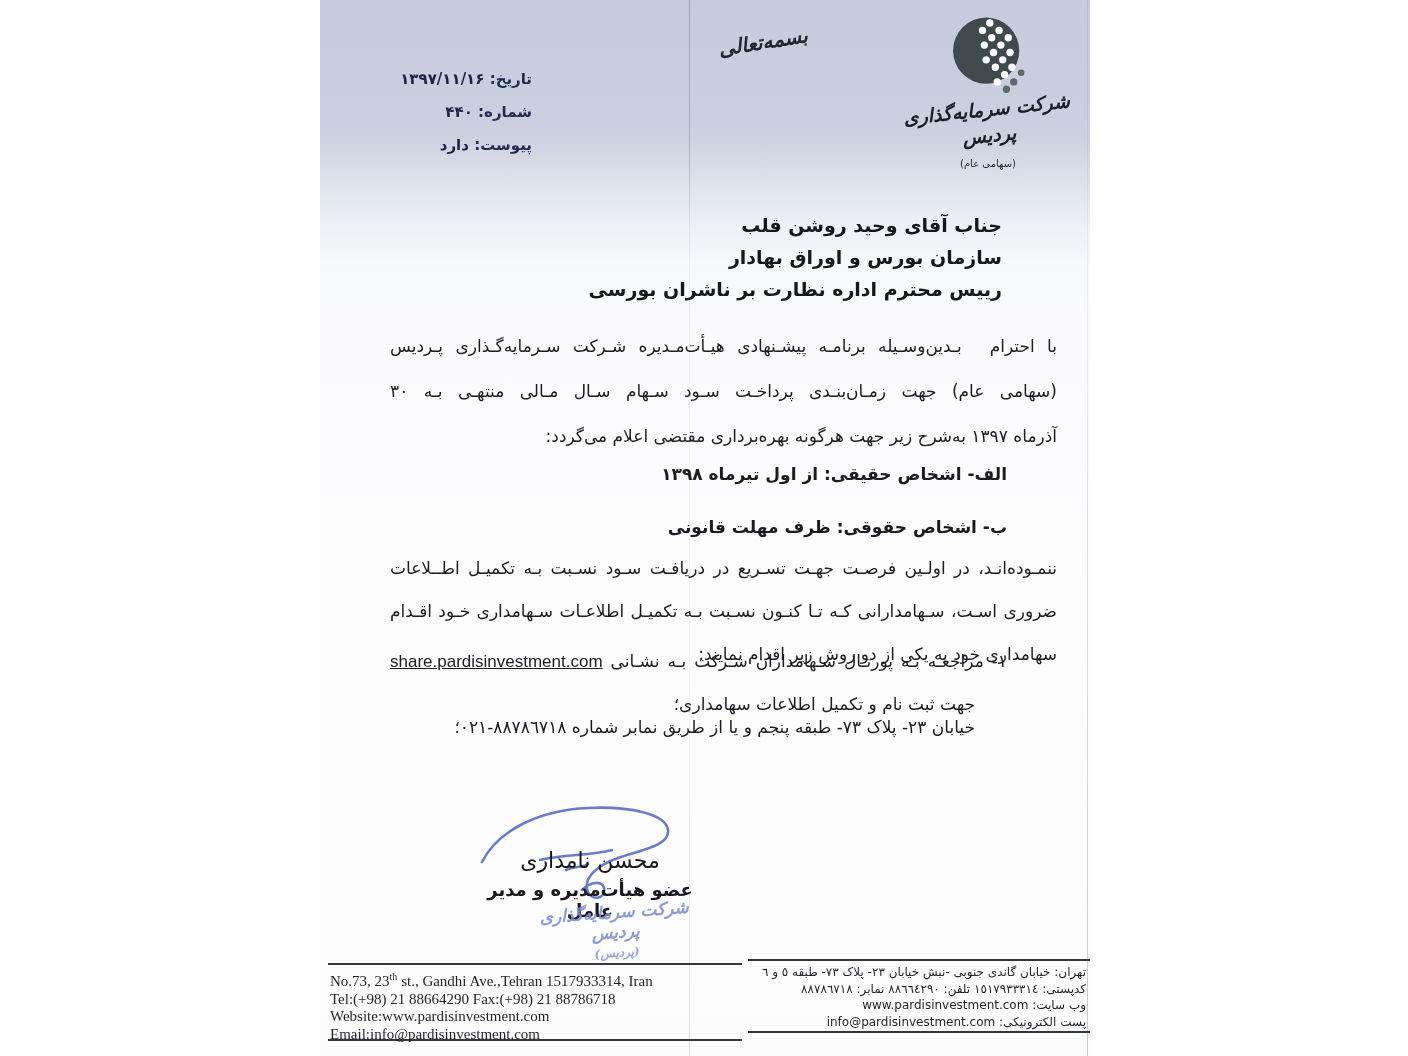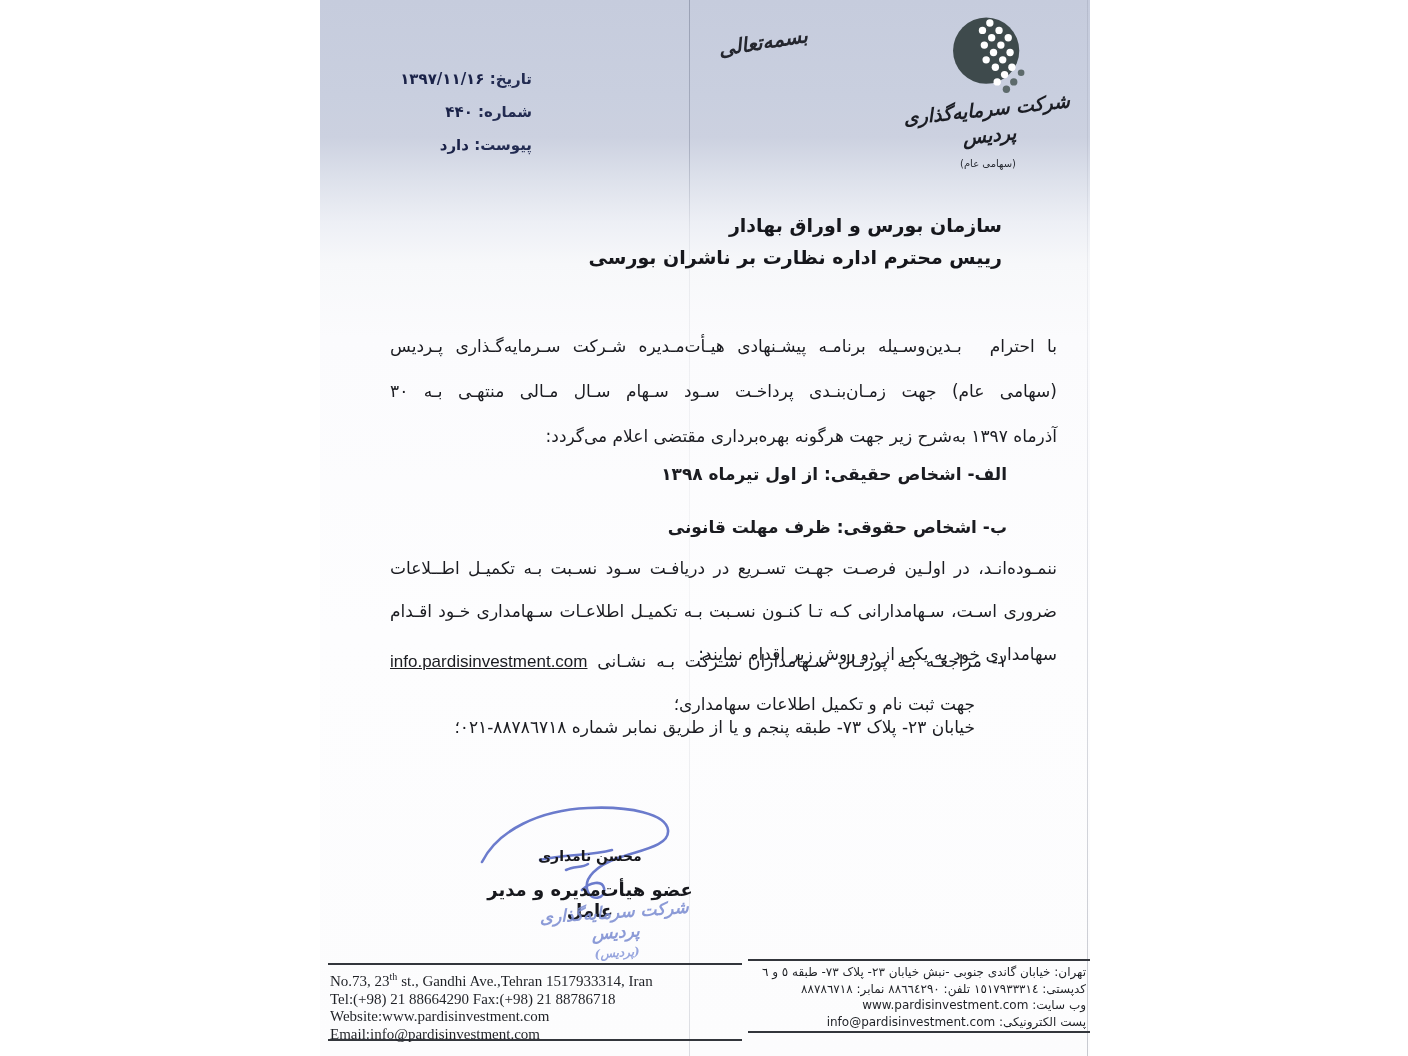--- a/index.html
+++ b/index.html
@@ -67,21 +67,21 @@
   .bold{ font-weight:bold; }
   .p1 div{ height:45px; }
   .p2 div{ height:43px; }
   .lst div{ height:43px; }
   .lst2 div{ height:41px; }
   .url{ text-decoration:underline; font-family:"Liberation Sans", sans-serif; }
 
   
   .sig-block{ position:absolute; left:145px; top:848px; width:250px;
               direction:rtl; text-align:center; }
-  .sig-name{ font-size:14px; font-weight:bold; color:#17181d; height:31px; }
+  .sig-name{ font-size:22px; font-weight:normal; color:#17181d; height:31px; }
   .sig-title{ font-size:18px; font-weight:bold; color:#17181d; }
   .sig-ink{ position:absolute; left:150px; top:800px; width:250px; height:118px; pointer-events:none; }
   .stamp{
     position:absolute; left:203px; top:902px; width:185px;
     direction:rtl; text-align:center; transform:rotate(-4deg);
     font-family:"DejaVu Serif", serif; font-style:italic; font-weight:bold;
     color:#7d8ed2; opacity:.88;
   }
   .stamp .s1{ font-size:17px; line-height:20px; }
   .stamp .s2{ font-size:12px; margin-top:4px; color:#8a9ada; }
@@ -149,20 +149,21 @@
         <circle cx="78" cy="76" r="4"></circle>
           <circle cx="70" cy="84" r="4"></circle>
           <circle cx="86" cy="66" r="3.6"></circle>
       </g>
     </svg>
   </div>
   <div class="company-callig">شرکت سرمایه‌گذاری پردیس</div>
   <div class="company-sub">(سهامی عام)</div>
 
   <div class="recipient">
+    <div>جناب آقای وحید روشن قلب</div>
     <div>سازمان بورس و اوراق بهادار</div>
     <div>رییس محترم اداره نظارت بر ناشران بورسی</div>
   </div>
 
   <div class="btxt p1" style="top:336px;">
     <div class="jline">
       <span>با احترام</span><span class="gap-sp"></span><span>بـدین‌وسـیله برنامـه پیشـنهادی هیـأت‌مـدیره شـرکت سـرمایه‌گـذاری پـردیس</span>
     </div>
     <div class="jline">(سهامی عام) جهت زمـان‌بنـدی پرداخـت سـود سـهام سـال مـالی منتهـی بـه ۳۰</div>
     <div class="eline">آذرماه ۱۳۹۷ به‌شرح زیر جهت هرگونه بهره‌برداری مقتضی اعلام می‌گردد:</div>
@@ -174,21 +175,21 @@
   <div class="btxt p2" style="top:558px;">
     <div class="jline">ننمـوده‌انـد، در اولـین فرصـت جهـت تسـریع در دریافـت سـود نسـبت بـه تکمیـل اطــلاعات</div>
     <div class="jline">ضروری اسـت، سـهامدارانی کـه تـا کنـون نسـبت بـه تکمیـل اطلاعـات سـهامداری خـود اقـدام</div>
     <div class="eline">سهامداری خود به یکی از دو روش زیر اقدام نمایند:</div>
   </div>
 
   <div class="btxt lst" style="top:651px;">
     <div class="jline ind1">
       <span>۱-</span>
       <span>مراجعـه بـه پورتـال سـهامداران شـرکت بـه نشـانی</span>
-      <span class="url">info.pardisinvestment.com</span>
+      <span class="url">share.pardisinvestment.com</span>
     </div>
     <div class="eline ind2">جهت ثبت نام و تکمیل اطلاعات سهامداری؛</div>
   </div>
 
   <div class="btxt lst2" style="top:717px;">
     <div class="eline ind2">خیابان ۲۳- پلاک ۷۳- طبقه پنجم و یا از طریق نمابر شماره ٨٨٧٨٦٧١٨-٠٢١؛</div>
   </div>
 
   <svg class="sig-ink" viewBox="0 0 250 118">
     <g fill="none" stroke="#5265c4" stroke-width="2.6" stroke-linecap="round" opacity="0.85">

